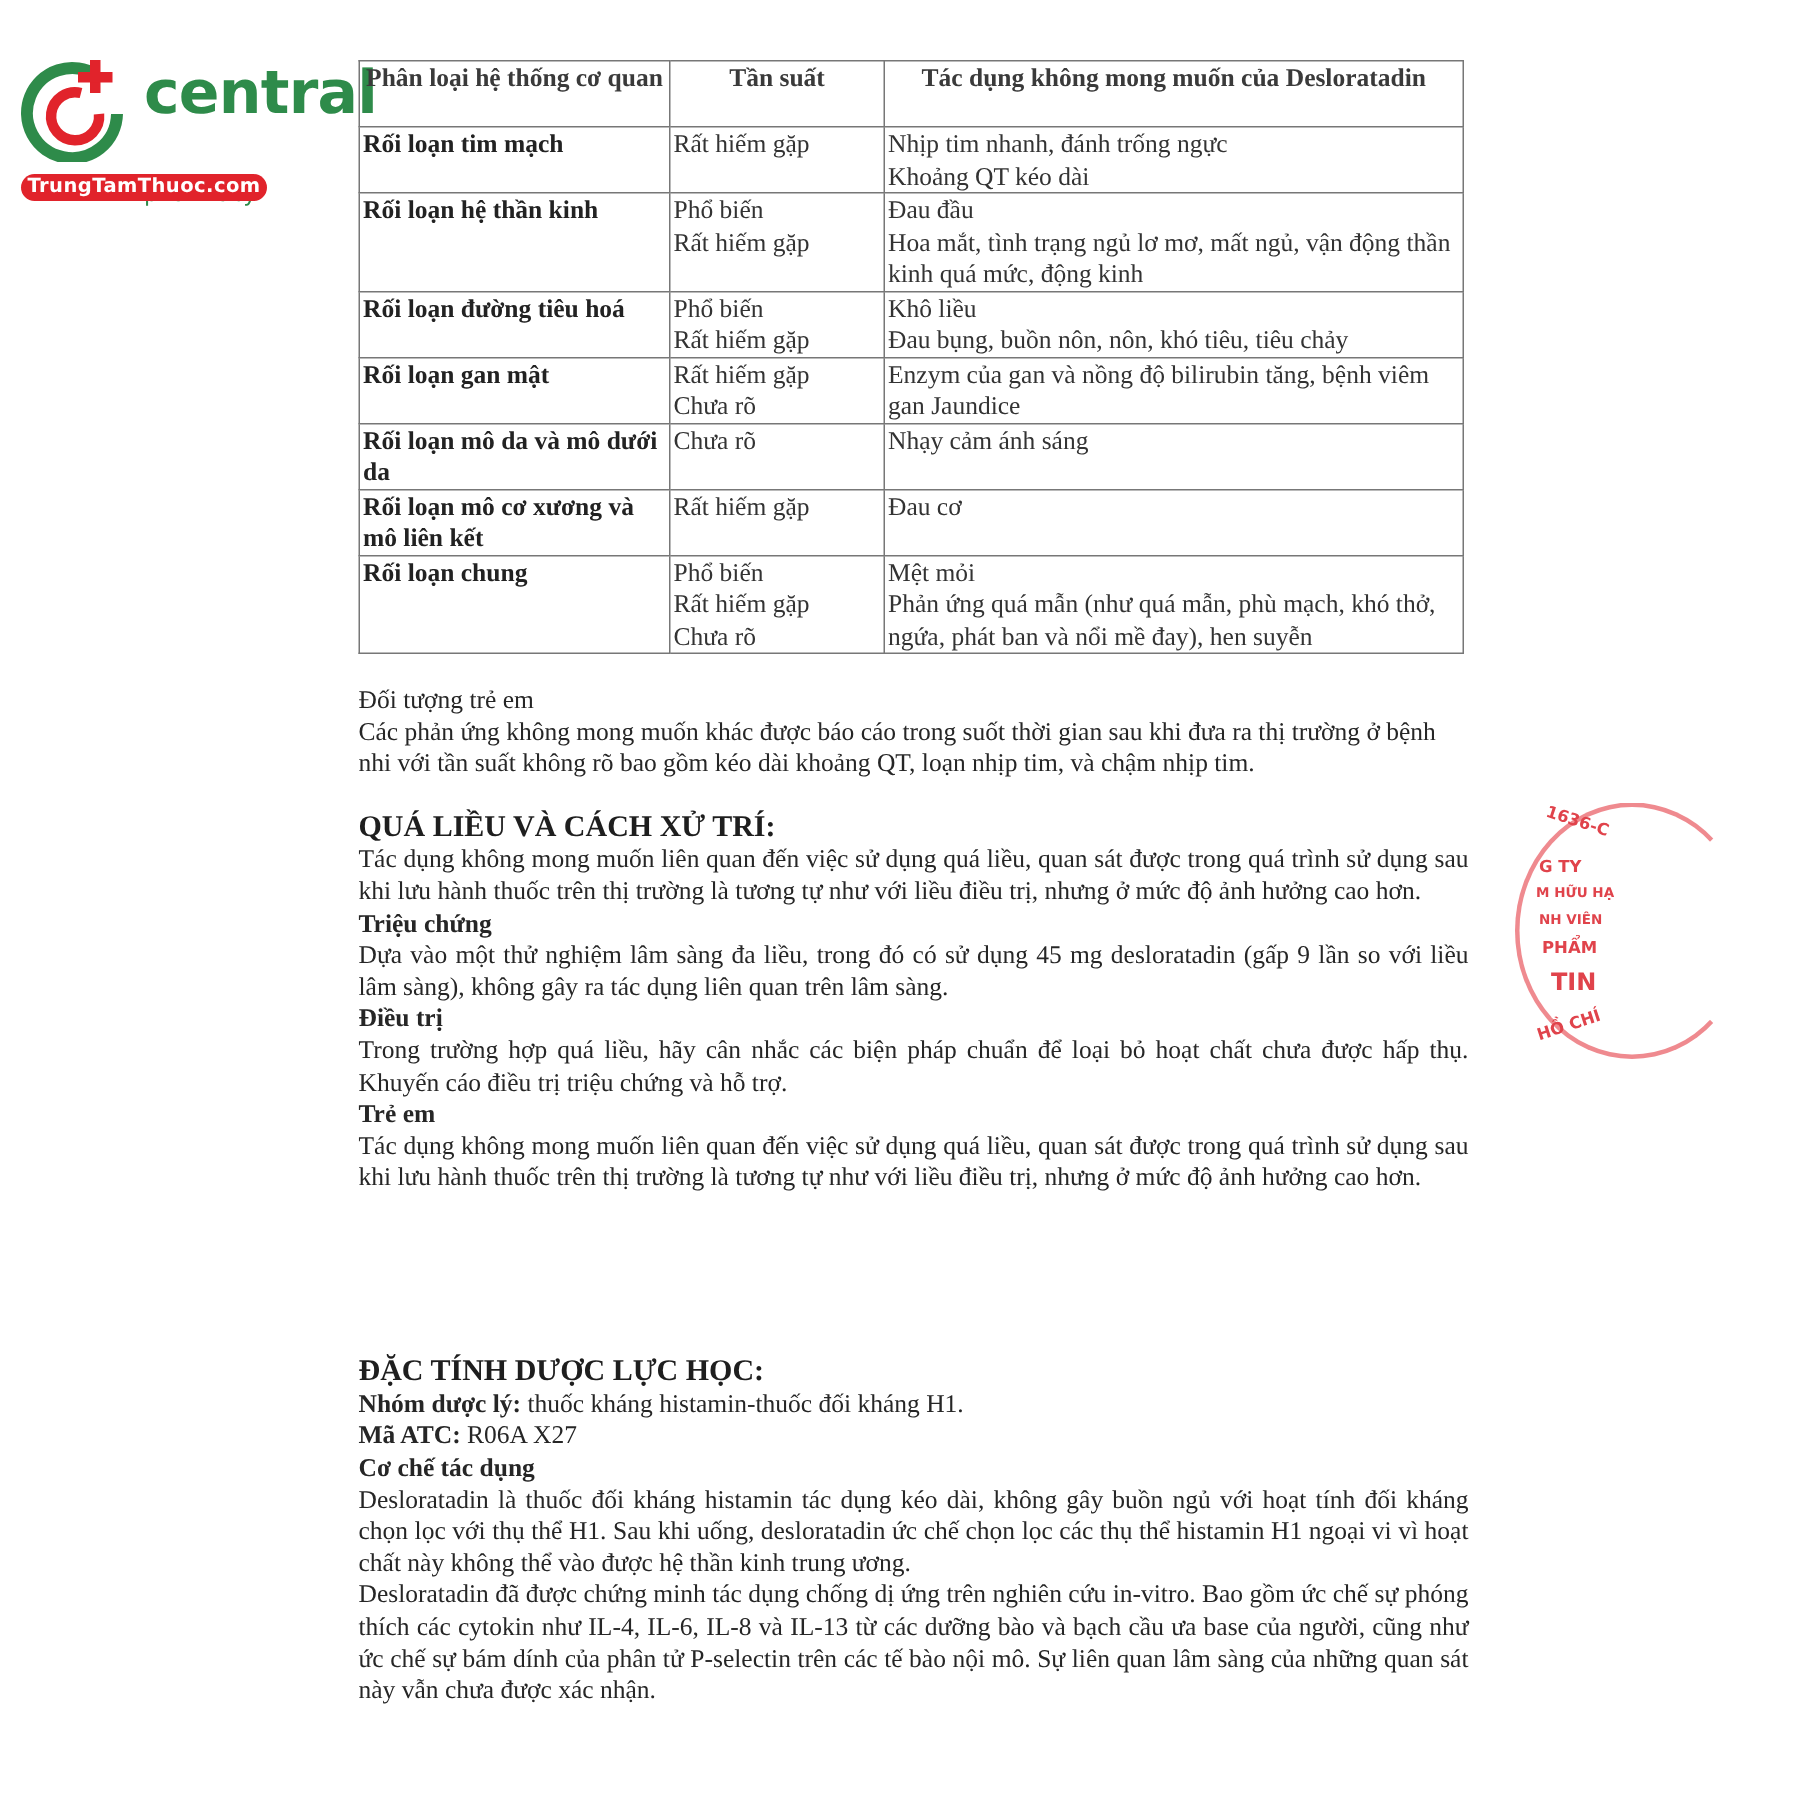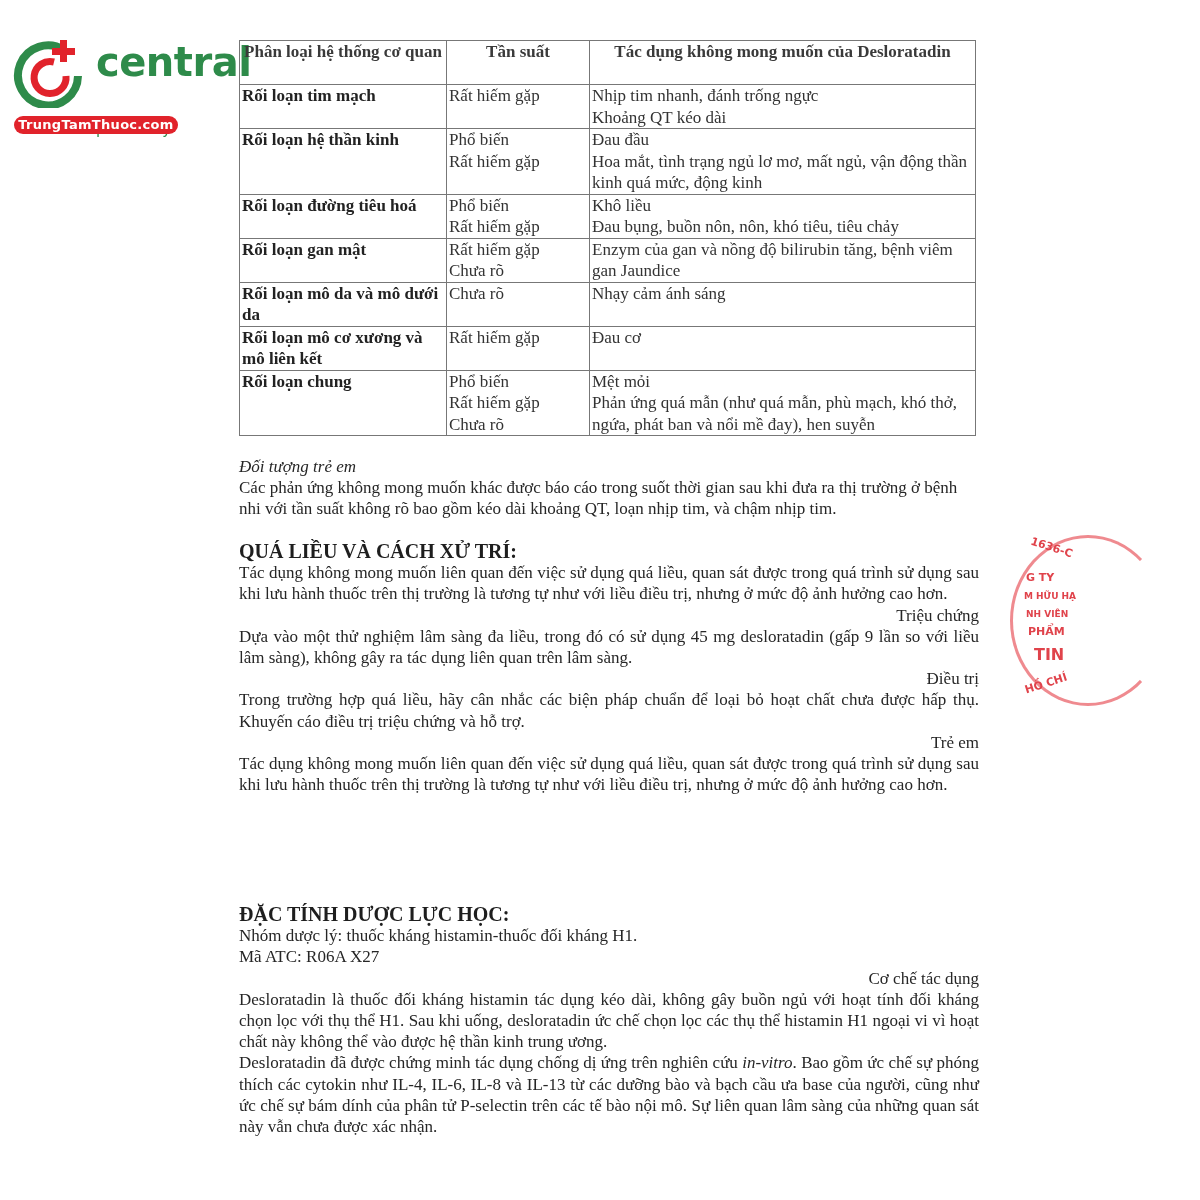--- a/index.html
+++ b/index.html
@@ -20,22 +20,22 @@
   table.ae { position: absolute; left: 239px; top: 40px; width: 737px; border-collapse: collapse; font-size: 17px; }
   table.ae td, table.ae th { border: 1.5px solid #777; vertical-align: top; padding: 0 2px; line-height: 21.5px; color: #333; }
   table.ae th { font-weight: bold; text-align: center; color: #3a3a3a; }
   table.ae td.sys { font-weight: bold; color: #222; }
   .c1 { width: 202px; } .c2 { width: 138px; }
   .line { display: block; }
 
   .body { position: absolute; left: 239px; width: 740px; font-size: 17px; line-height: 21.2px; color: #262626; }
   .body p { margin: 0; }
   .h { font-weight: bold; font-size: 20px; color: #1e1e1e; }
-  .b { font-weight: normal; text-align: right; }
-  .i { font-style: italic; }
+  .b { font-weight: bold; }
+  .i { }
   .just { text-align: justify; }
 
   .stamp { position: absolute; left: 1010px; top: 535px; width: 80px; height: 170px; color: #e0434b;
     font-family: "DejaVu Sans", sans-serif; font-weight: bold; }
   .stamp .ring { position: absolute; left: 0; top: 0; width: 150px; height: 165px; border: 3px solid #ef8a8f;
     border-radius: 50%; border-right-color: transparent; }
   .stamp span { position: absolute; font-size: 11px; white-space: nowrap; }
 </style>
 </head>
 <body>

